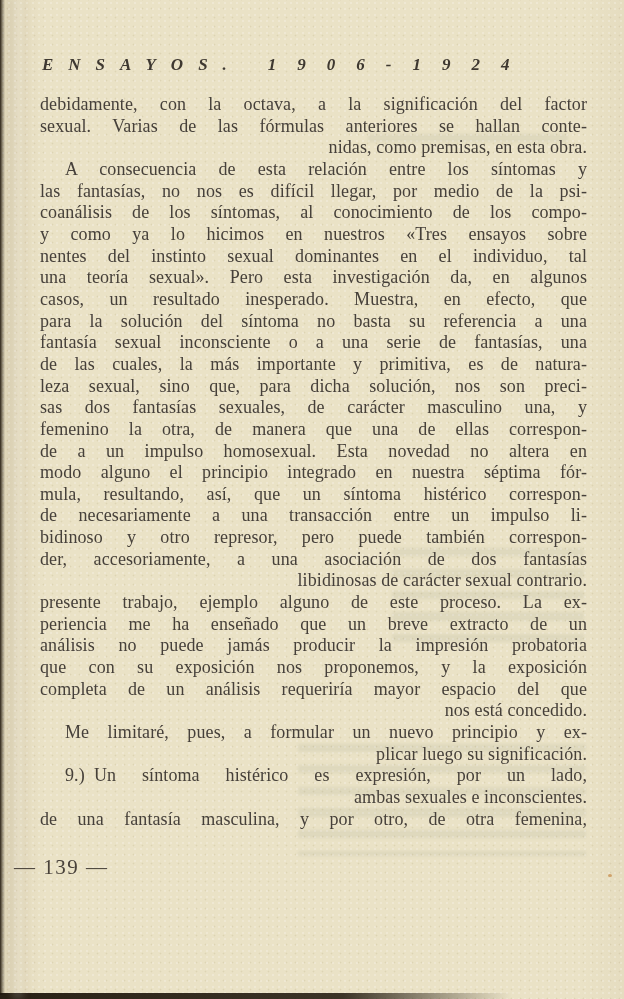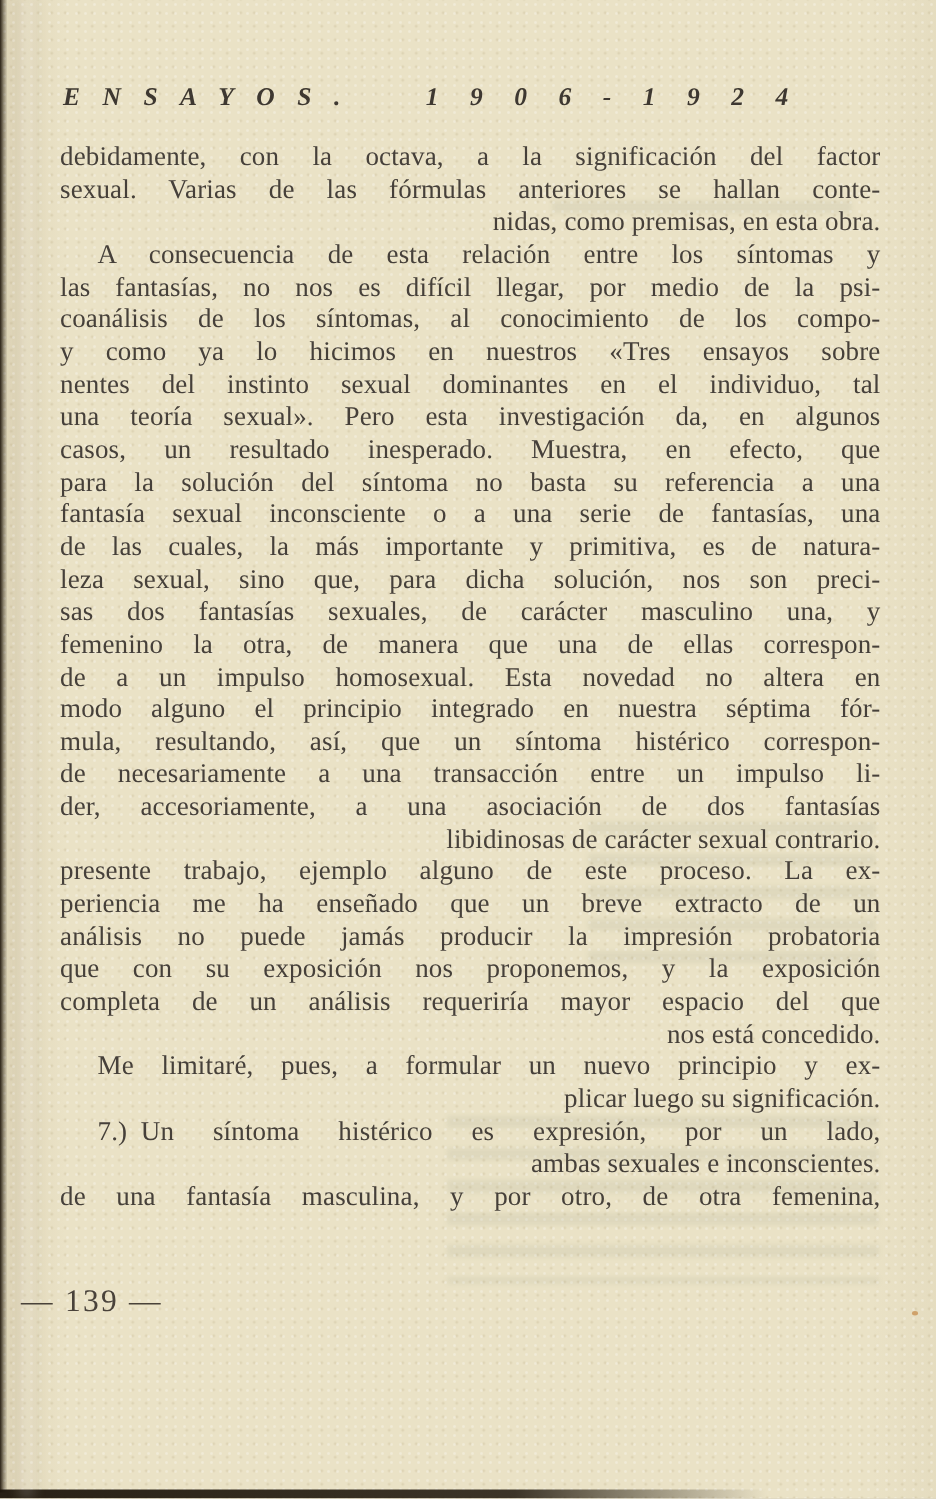--- a/index.html
+++ b/index.html
@@ -52,21 +52,20 @@
     border-radius: 50%; background: #c07a30; opacity: 0.6;
   }
 
   
   .header {
     position: absolute; top: 55px; left: 42px;
     display: flex; align-items: baseline;
     color: #3e3831;
     font-style: italic; font-weight: 700; font-size: 17px;
     white-space: nowrap;
-    gap: 16px;
   }
   .header .ht { letter-spacing: 15px; }
   .header .hy { letter-spacing: 21px; margin-left: 26px; }
 
   
   .text-block {
     position: absolute; left: 40px; top: 94px; width: 547px;
     font-size: 18px; line-height: 21.65px;
     color: #46403a;
     letter-spacing: 0.1px;
@@ -116,30 +115,31 @@
       <div class="line">para la solución del síntoma no basta su referencia a una</div>
       <div class="line">fantasía sexual inconsciente o a una serie de fantasías, una</div>
       <div class="line">de las cuales, la más importante y primitiva, es de natura-</div>
       <div class="line">leza sexual, sino que, para dicha solución, nos son preci-</div>
       <div class="line">sas dos fantasías sexuales, de carácter masculino una, y</div>
       <div class="line">femenino la otra, de manera que una de ellas correspon-</div>
       <div class="line">de a un impulso homosexual. Esta novedad no altera en</div>
       <div class="line">modo alguno el principio integrado en nuestra séptima fór-</div>
       <div class="line">mula, resultando, así, que un síntoma histérico correspon-</div>
       <div class="line">de necesariamente a una transacción entre un impulso li-</div>
+      <div class="line">bidinoso y otro represor, pero puede también correspon-</div>
       <div class="line">der, accesoriamente, a una asociación de dos fantasías</div>
       <div class="line last">libidinosas de carácter sexual contrario.</div>
       <div class="line">presente trabajo, ejemplo alguno de este proceso. La ex-</div>
       <div class="line">periencia me ha enseñado que un breve extracto de un</div>
       <div class="line">análisis no puede jamás producir la impresión probatoria</div>
       <div class="line">que con su exposición nos proponemos, y la exposición</div>
       <div class="line">completa de un análisis requeriría mayor espacio del que</div>
       <div class="line last">nos está concedido.</div>
       <div class="line indent">Me limitaré, pues, a formular un nuevo principio y ex-</div>
       <div class="line last">plicar luego su significación.</div>
-      <div class="line indent">7.) Un síntoma histérico es expresión, por un lado,</div>
+      <div class="line indent">9.) Un síntoma histérico es expresión, por un lado,</div>
       <div class="line last">ambas sexuales e inconscientes.</div>
       <div class="line">de una fantasía masculina, y por otro, de otra femenina,</div>
     </div>
 
   <div class="page-number">— 139 —</div>
 
 </div>
 
 </body></html>

